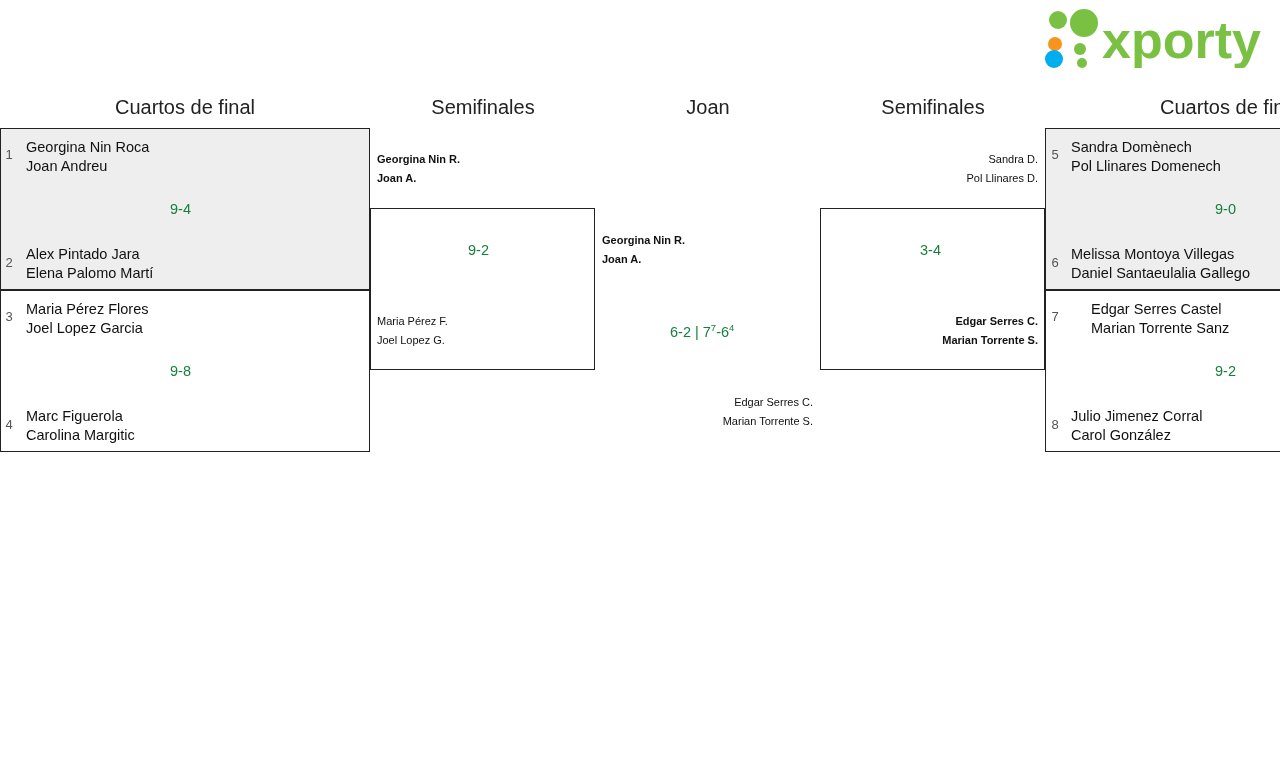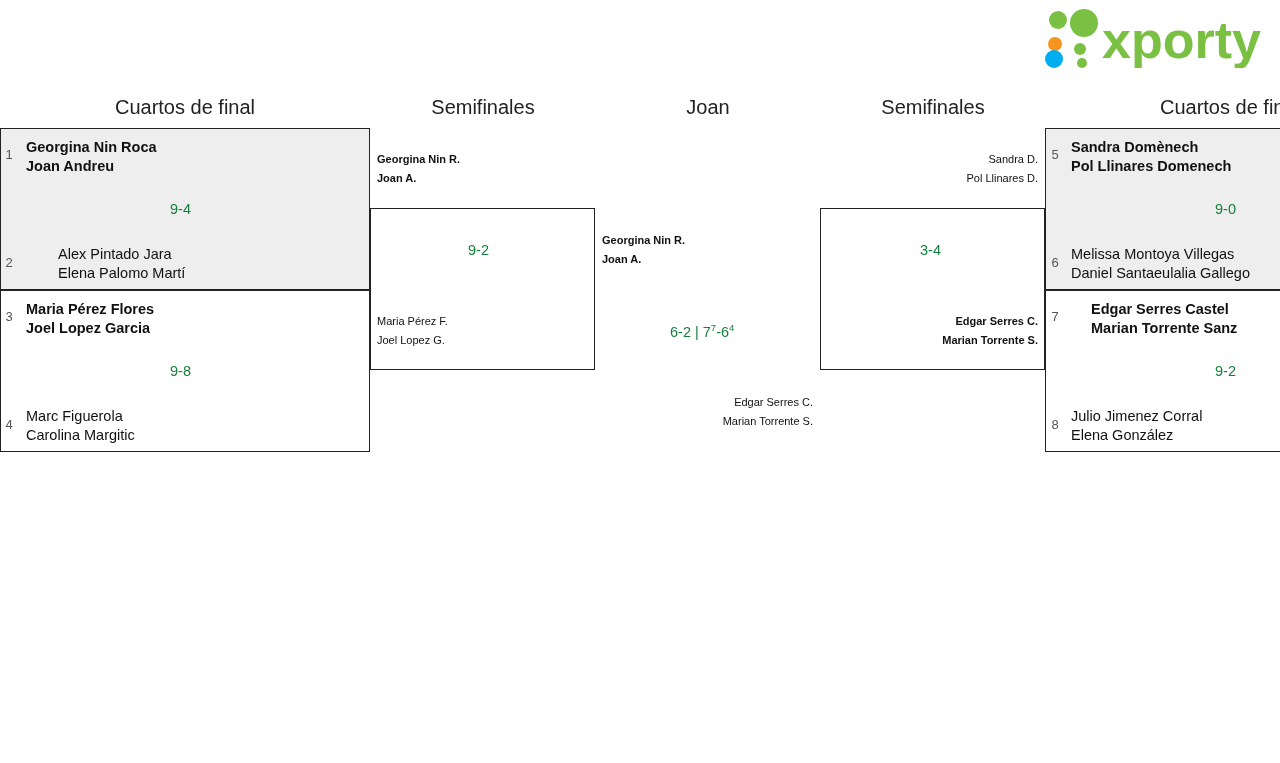--- a/index.html
+++ b/index.html
@@ -61,21 +61,21 @@
   .box.shaded { background: #eeeeee; }
   .box.plain  { background: #ffffff; }
 
   
   .team {
     position: absolute;
     font-size: 14.5px;
     line-height: 19px;
     white-space: nowrap;
   }
-  .team.bold { font-weight: bold; }
+  .team.bold { font-weight: normal; }
   .team .p1, .team .p2 { display:block; }
 
   .seed {
     position: absolute;
     font-size: 13px;
     color: #555555;
     width: 18px;
     text-align: center;
   }
 
@@ -128,21 +128,21 @@
 
 <div class="box shaded" style="left:0px; top:128px; width:370px; height:162px;"></div>
 
 <div class="seed" style="left:0px; top:147px;">1</div>
 <div class="team bold" style="left:26px; top:138px;">
   <span class="p1">Georgina Nin Roca</span>
   <span class="p2">Joan Andreu</span>
 </div>
 <div class="score" style="left:170px; top:201px;">9-4</div>
 <div class="seed" style="left:0px; top:255px;">2</div>
-<div class="team" style="left:26px; top:245px;margin-left:32px;">
+<div class="team" style="left:26px; top:245px;">
   <span class="p1">Alex Pintado Jara</span>
   <span class="p2">Elena Palomo Martí</span>
 </div>
 
 <div class="box plain" style="left:0px; top:290px; width:370px; height:162px;"></div>
 
 <div class="seed" style="left:0px; top:309px;">3</div>
 <div class="team bold" style="left:26px; top:300px;">
   <span class="p1">Maria Pérez Flores</span>
   <span class="p2">Joel Lopez Garcia</span>
@@ -214,14 +214,14 @@
 
 <div class="seed" style="left:1046px; top:309px;">7</div>
 <div class="team bold" style="left:1071px; top:300px;margin-left:20px;">
   <span class="p1">Edgar Serres Castel</span>
   <span class="p2">Marian Torrente Sanz</span>
 </div>
 <div class="score" style="left:1215px; top:363px;">9-2</div>
 <div class="seed" style="left:1046px; top:417px;">8</div>
 <div class="team" style="left:1071px; top:407px;">
   <span class="p1">Julio Jimenez Corral</span>
-  <span class="p2">Elena González</span>
+  <span class="p2">Carol González</span>
 </div>
 
 </body></html>

